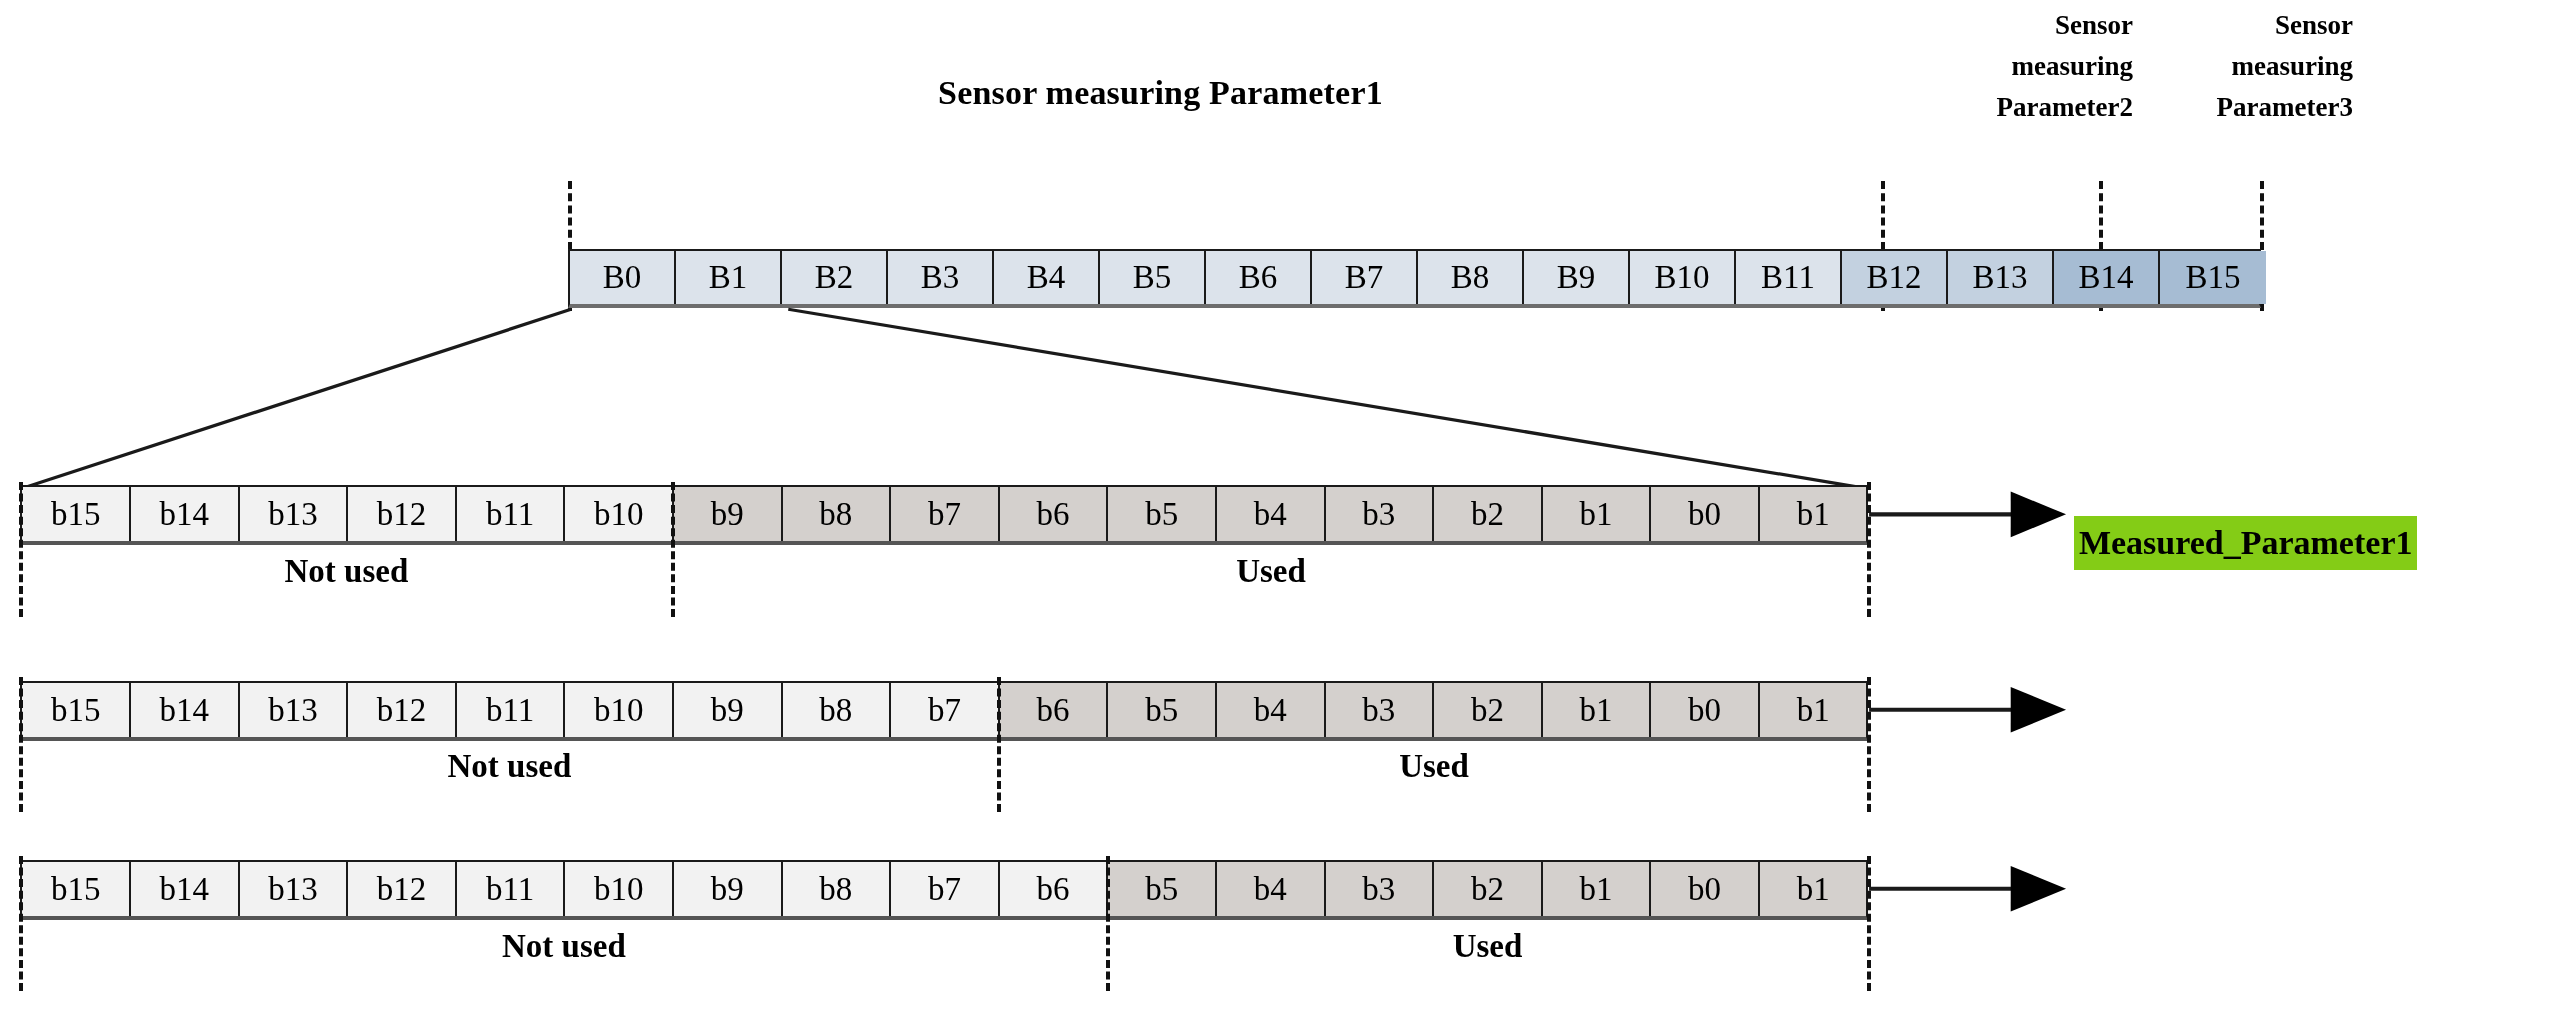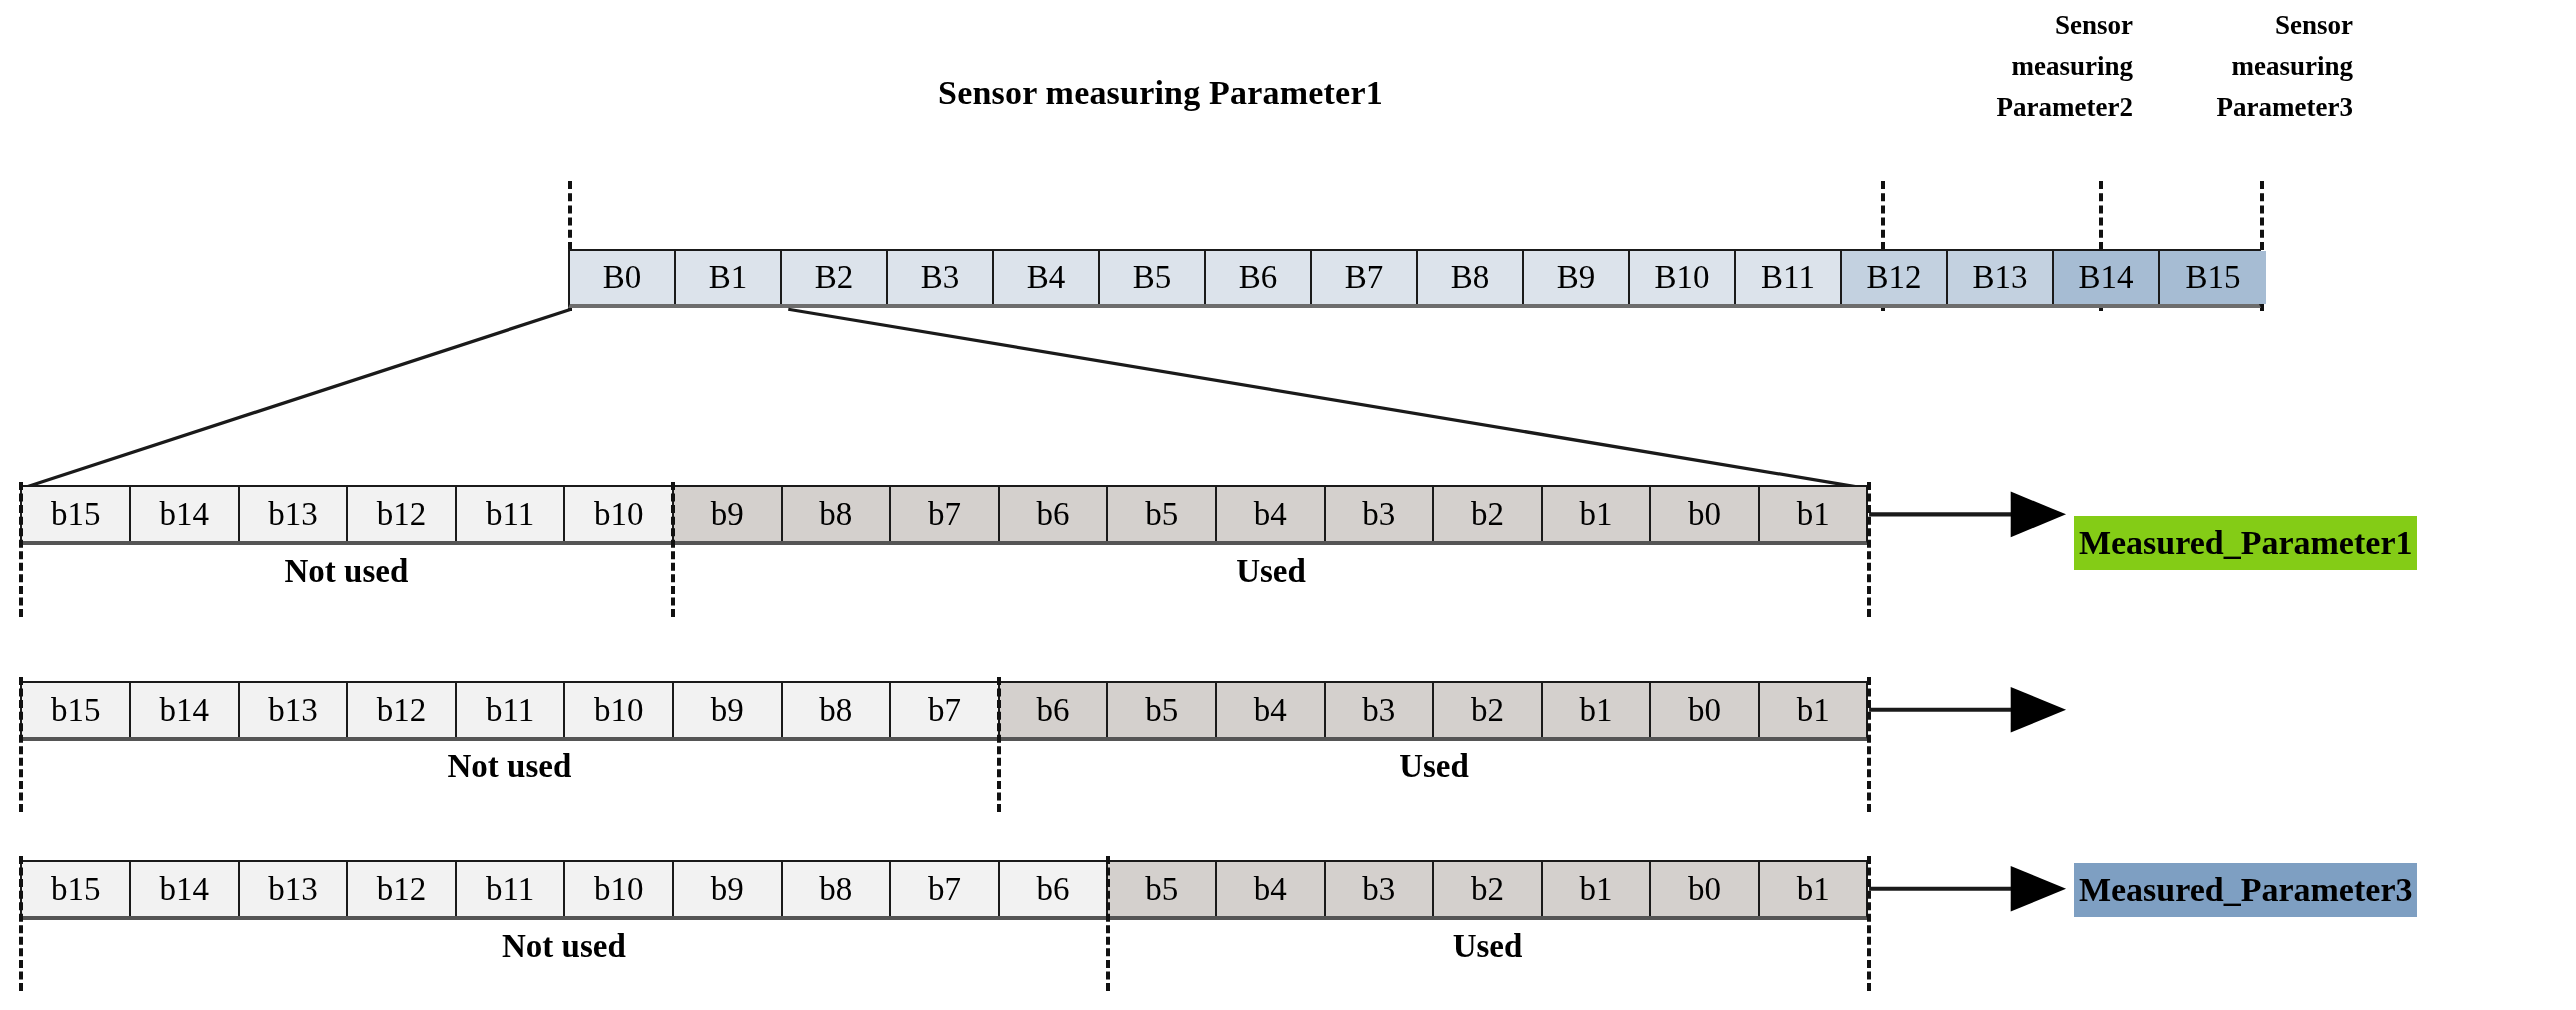--- a/index.html
+++ b/index.html
@@ -243,17 +243,16 @@
         <div class="bit-cell" style="background: rgb(212, 208, 205);">b2</div>
         <div class="bit-cell" style="background: rgb(212, 208, 205);">b1</div>
         <div class="bit-cell" style="background: rgb(212, 208, 205);">b0</div>
         <div class="bit-cell" style="background: rgb(212, 208, 205);">b1</div>
       </div>
       <div class="abs vdash" style="left: 19px; top: 856px; height: 135px;"></div>
       <div class="abs vdash" style="left: 1106px; top: 856px; height: 135px;"></div>
       <div class="abs vdash" style="left: 1867px; top: 856px; height: 135px;"></div>
       <div class="abs sublabel" style="left: 20.4px; top: 927px; width: 1087px;">Not used</div>
       <div class="abs sublabel" style="left: 1107px; top: 927px; width: 761px;">Used</div>
-      <div class="abs result-box" style="left: 2074px; top: 863px; background: rgb(126, 159, 194);">Measured_Parameter3</div>
     </div>
 
 </div>
 
 
 </body></html>

